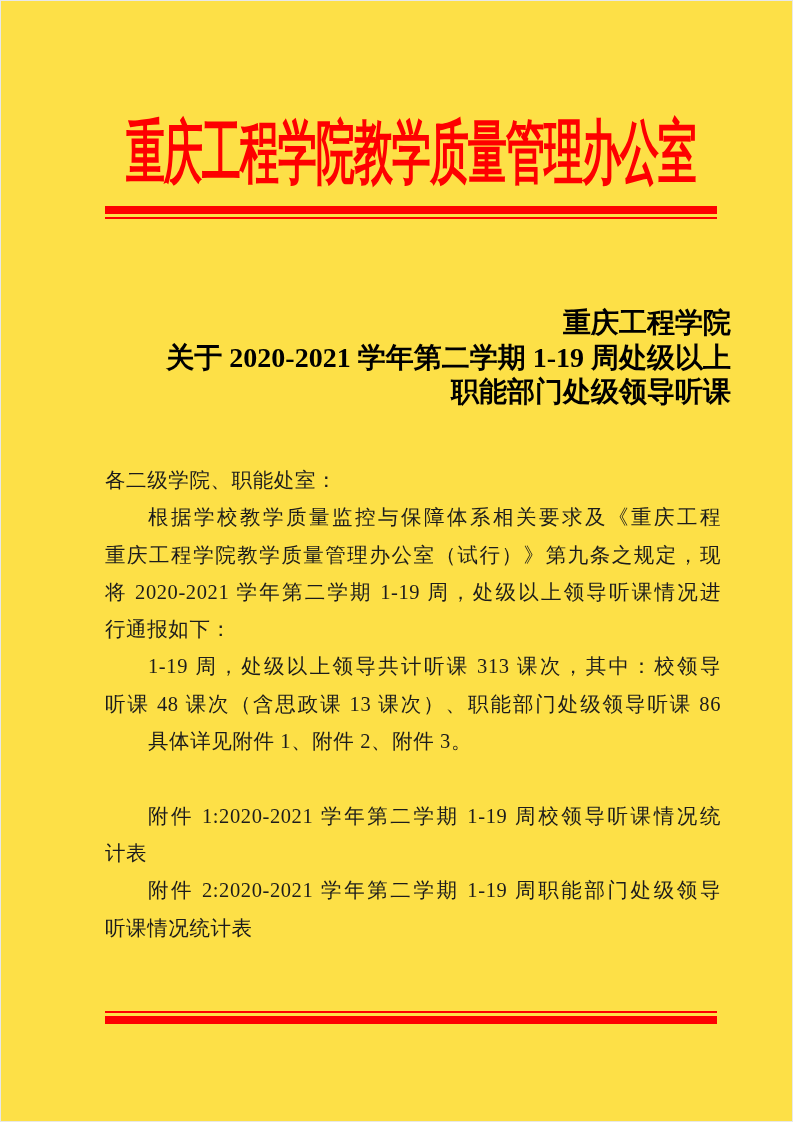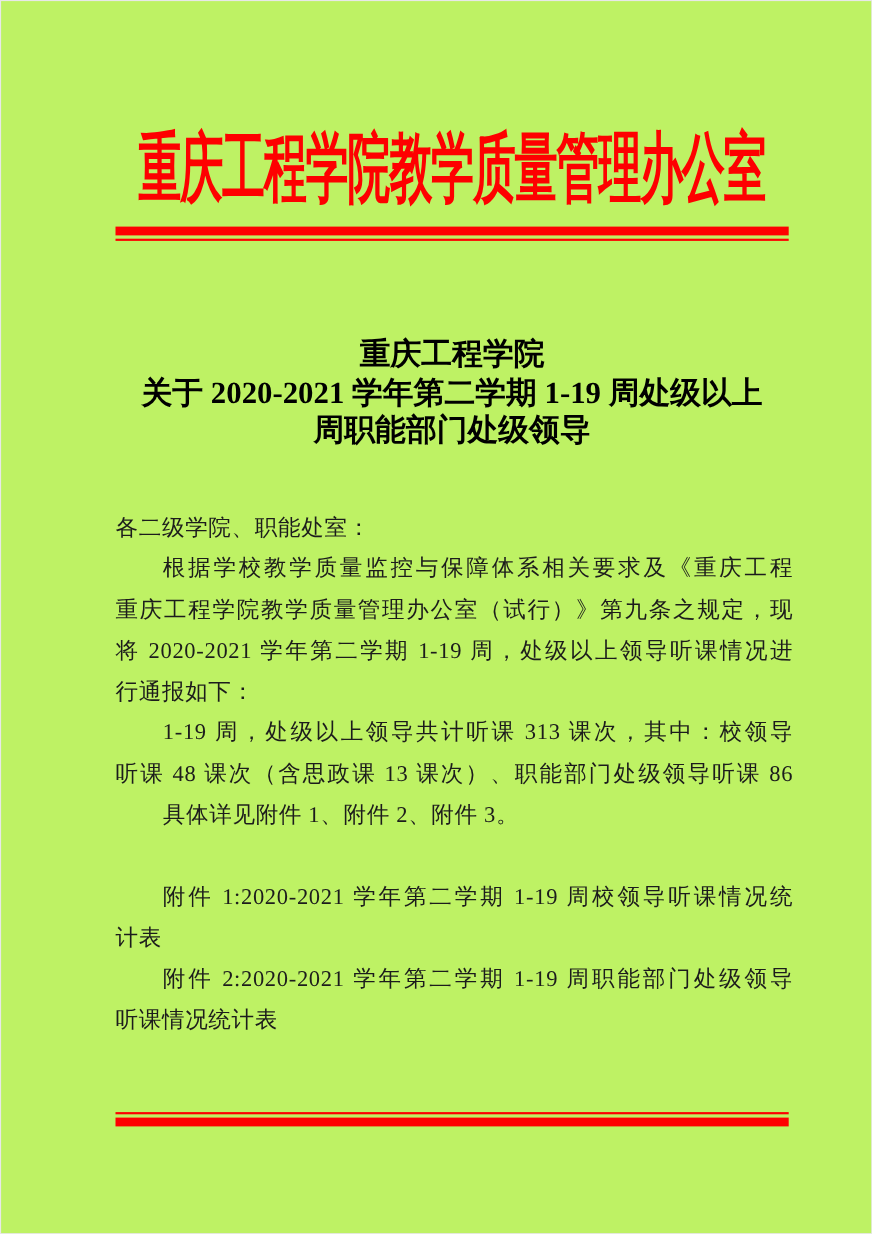--- a/index.html
+++ b/index.html
@@ -1,19 +1,19 @@
 <!DOCTYPE html>
 <html style="--accent: #fe0000;"><head>
 <meta charset="utf-8">
 <style>
   html,body{margin:0;padding:0;background:#ffffff;}
   .page{
     position:relative;
     width:793px;height:1122px;
-    background:#bef264;
+    background:#fde047;
     box-sizing:border-box;
     border:1px solid #e8e8e8;
     overflow:hidden;
     font-family:"Liberation Serif","DejaVu Serif",serif;
   }
   
   .letterhead{
     position:absolute;top:110px;left:104px;width:612px;height:84px;
     display:flex;align-items:center;justify-content:center;
   }
@@ -30,21 +30,21 @@
   .sep{position:absolute;left:104px;width:612px;}
   .sep-top{top:205px;}
   .sep-bottom{top:1010px;}
   .rule-thick{height:8px;background:var(--accent,#fe0000);}
   .rule-thin{height:2px;background:var(--accent,#fe0000);}
   .sep-top .rule-thick{margin-bottom:3px;}
   .sep-bottom .rule-thin{margin-bottom:3px;}
   
   .doc-title{
     position:absolute;top:305px;left:90px;width:640px;
-    text-align:center;
+    text-align:right;
     font-weight:bold;
     font-size:28px;
     line-height:34.5px;
     color:#000000;
   }
   
   .doc-body{
     position:absolute;top:461px;left:104px;width:616px;
     font-size:20.5px;
     line-height:37.3px;
@@ -65,21 +65,21 @@
   </div>
 
   <div class="sep sep-top">
     <div class="rule-thick"></div>
     <div class="rule-thin"></div>
   </div>
 
   <div class="doc-title">
       <div>重庆工程学院</div>
       <div>关于 2020-2021 学年第二学期 1-19 周处级以上</div>
-      <div>周职能部门处级领导</div>
+      <div>职能部门处级领导听课</div>
     </div>
 
   <div class="doc-body">
       <div class="body-line">各二级学院、职能处室：</div>
       <div class="body-line just ind">根据学校教学质量监控与保障体系相关要求及《重庆工程</div>
       <div class="body-line just">重庆工程学院教学质量管理办公室（试行）》第九条之规定，现</div>
       <div class="body-line just">将 2020-2021 学年第二学期 1-19 周，处级以上领导听课情况进</div>
       <div class="body-line">行通报如下：</div>
       <div class="body-line just ind">1-19 周，处级以上领导共计听课 313 课次，其中：校领导</div>
       <div class="body-line just">听课 48 课次（含思政课 13 课次）、职能部门处级领导听课 86</div>

